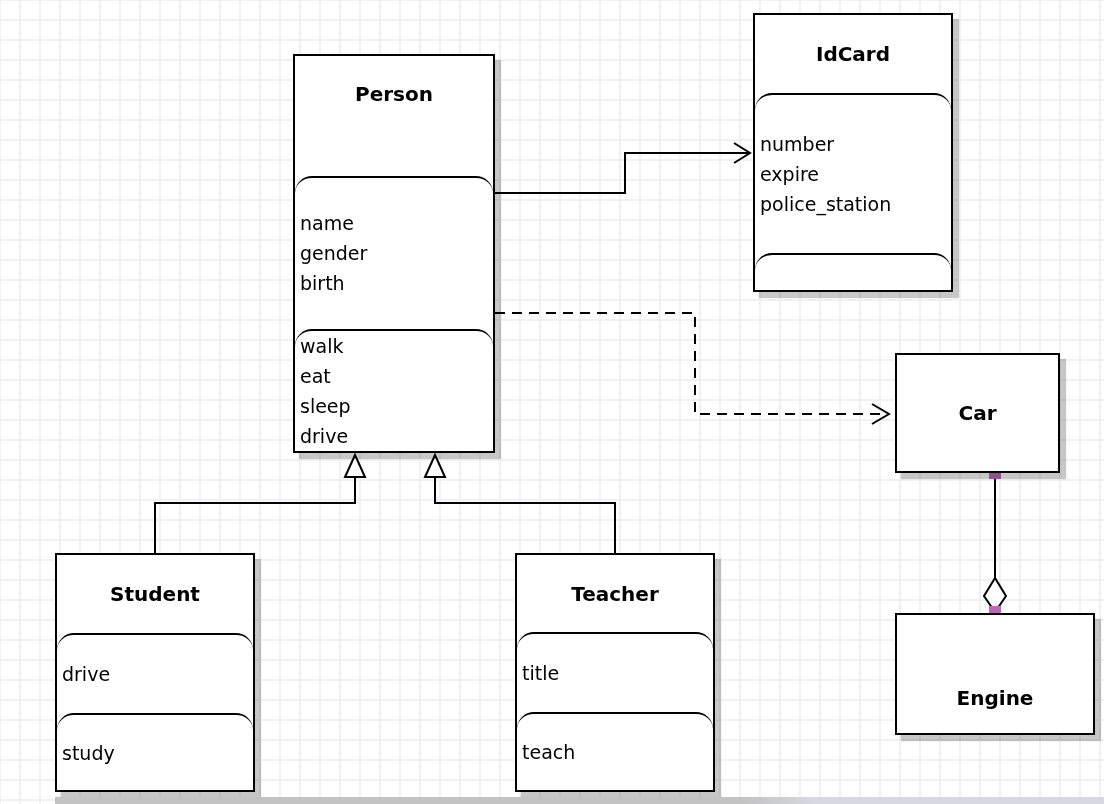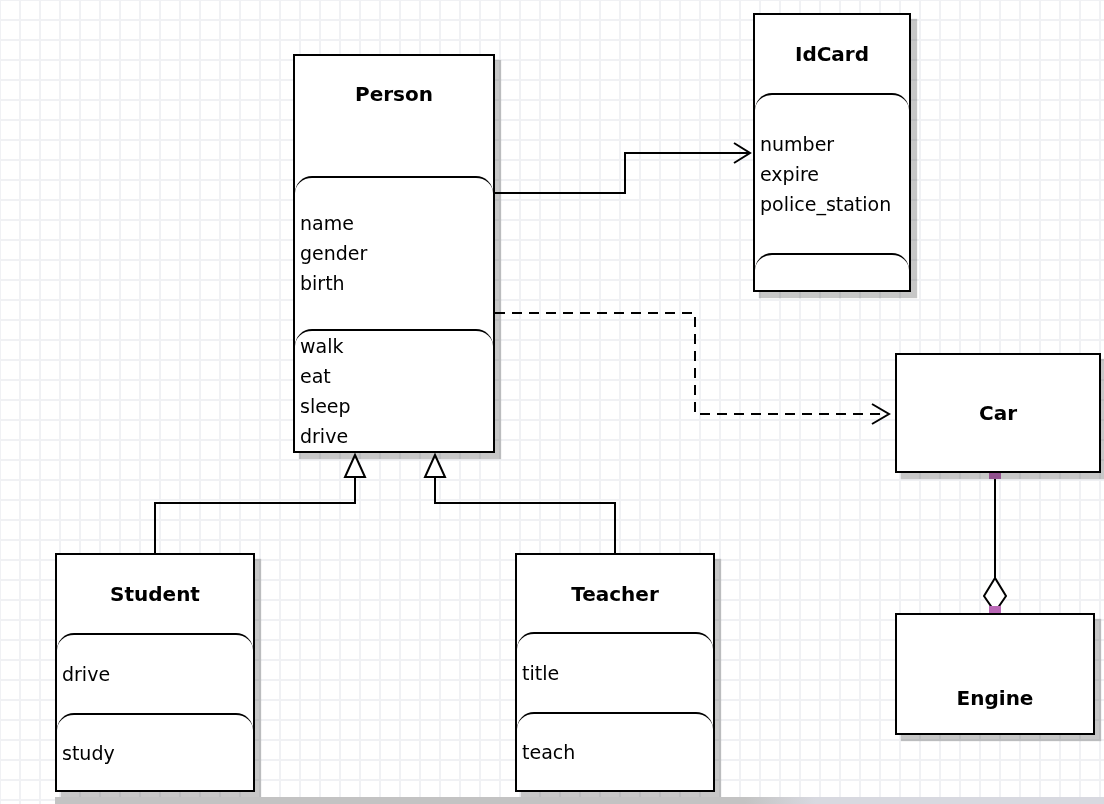--- a/index.html
+++ b/index.html
@@ -127,31 +127,31 @@
         <div class="member">birth</div>
       </div>
     <div class="uml-sec" style="flex:1;">
         <div class="member">walk</div>
         <div class="member">eat</div>
         <div class="member">sleep</div>
         <div class="member">drive</div>
       </div>
   </div>
 
-  <div class="uml-class" style="left:753px;top:13px;width:158px;height:279px;">
+  <div class="uml-class" style="left:753px;top:13px;width:200px;height:279px;">
     <div class="uml-title" style="height:78px;">IdCard</div>
     <div class="uml-sec" style="height:160px;">
         <div class="member">number</div>
         <div class="member">expire</div>
         <div class="member">police_station</div>
       </div>
     <div class="uml-sec" style="flex:1;"></div>
   </div>
 
-  <div class="uml-class" style="left:895px;top:353px;width:206px;height:120px;">
+  <div class="uml-class" style="left:895px;top:353px;width:165px;height:120px;">
     <div class="uml-title" style="flex:1;">Car</div>
   </div>
 
   <div class="uml-class" style="left:895px;top:613px;width:200px;height:122px;">
     <div class="uml-title" style="flex:1;margin-top:48px;">Engine</div>
   </div>
 
   <div class="uml-class" style="left:55px;top:553px;width:200px;height:239px;">
     <div class="uml-title" style="height:78px;">Student</div>
     <div class="uml-sec" style="height:80px;">

